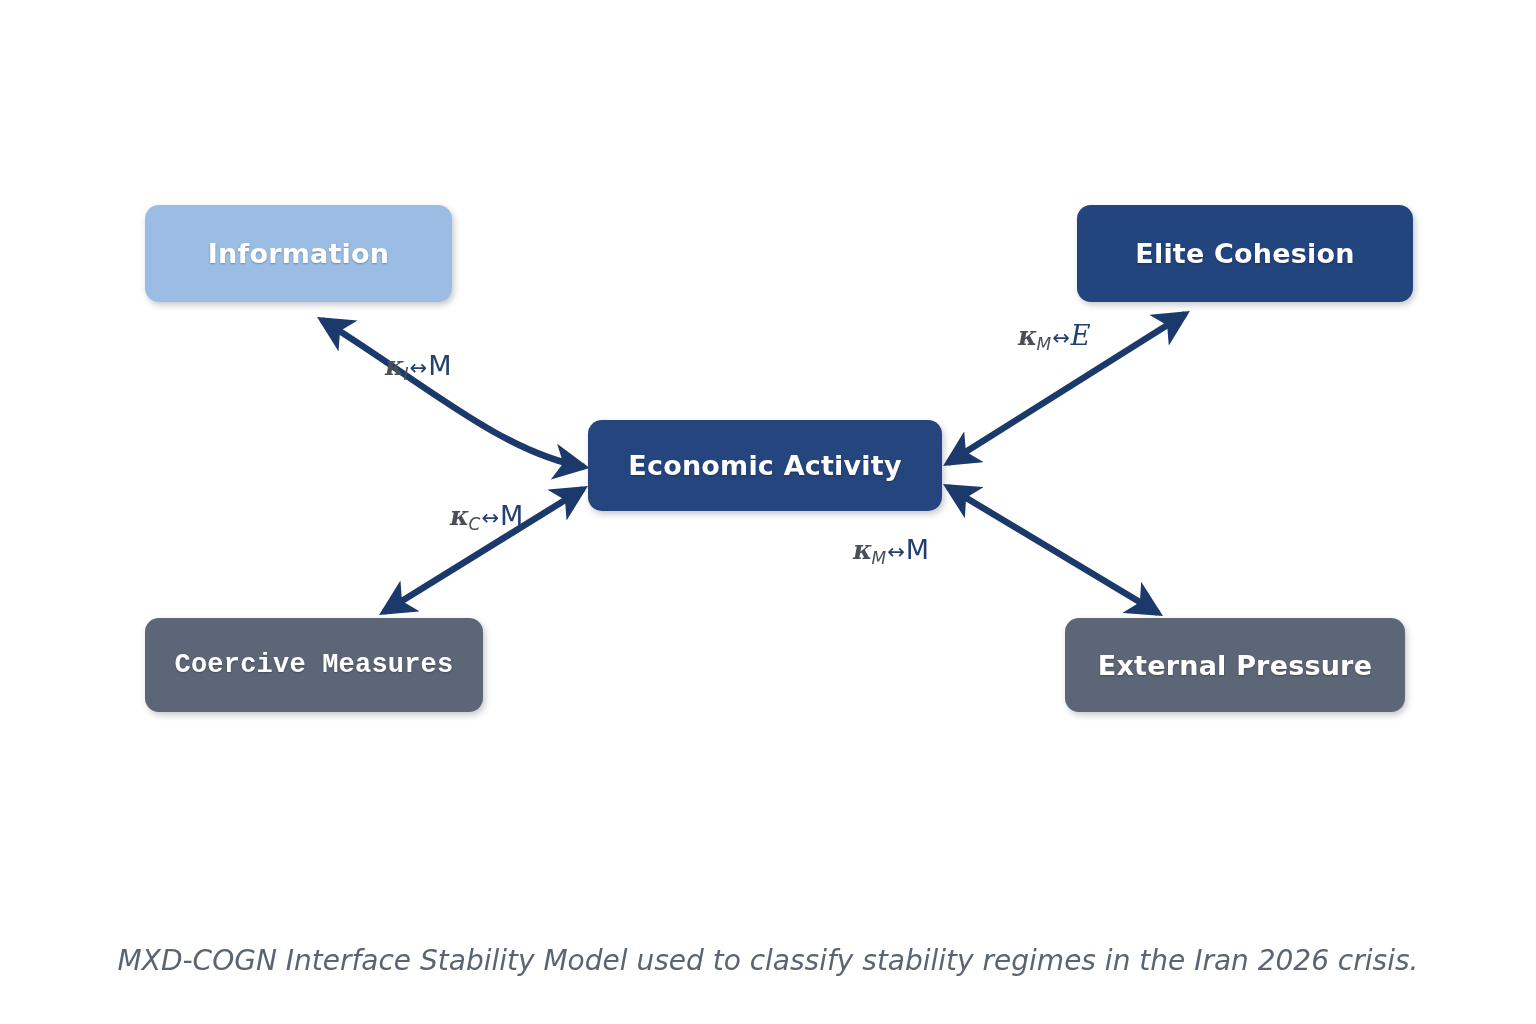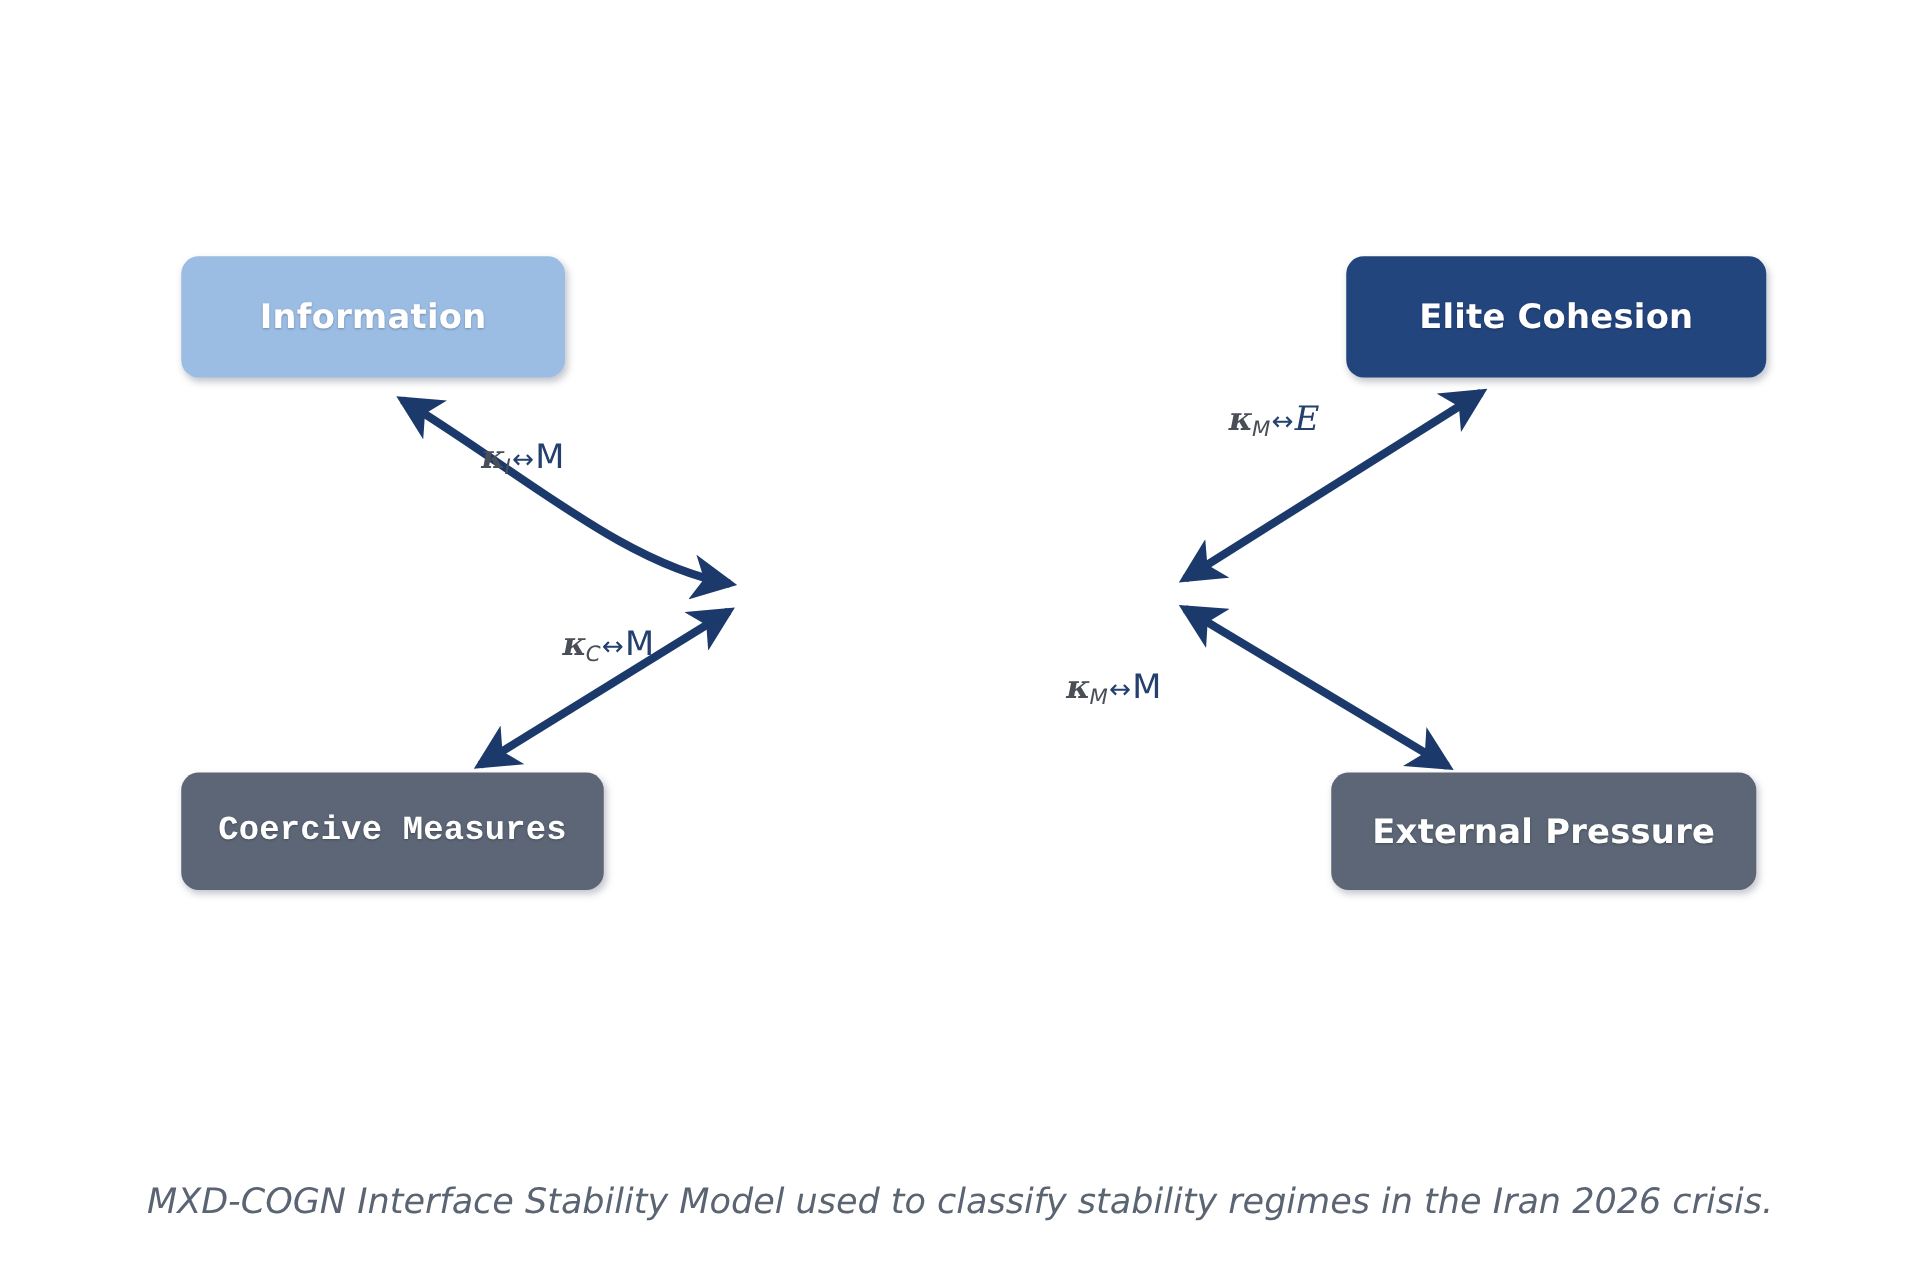--- a/index.html
+++ b/index.html
@@ -118,34 +118,37 @@
   </svg>
 
   <div class="node" style="left: 145px; top: 205px; width: 307px; height: 97px; background: rgb(155, 189, 228);">
     <span class="node-label">Information</span>
   </div>
 
   <div class="node" style="left: 1057px; top: 205px; width: 336px; height: 97px; background: rgb(35, 69, 126); margin-left: 20px;">
     <span class="node-label">Elite Cohesion</span>
   </div>
 
+  <div class="node" style="left: 588px; top: 420px; width: 354px; height: 91px; background: rgb(37, 69, 127);">
+    <span class="node-label">Economic Activity</span>
+  </div>
 
   <div class="node" style="left: 145px; top: 618px; width: 338px; height: 94px; background: rgb(92, 102, 118); font-family: Liberation Mono, monospace;">
     <span class="node-label">Coercive Measures</span>
   </div>
 
   <div class="node" style="left: 1053px; top: 618px; width: 340px; height: 94px; background: rgb(92, 102, 118); margin-left: 12px;">
     <span class="node-label">External Pressure</span>
   </div>
 
   <div class="edge-label" style="left: 385px; top: 318px; margin-top: 32px;">
     <span class="kap">κ</span><span class="sub">I</span><span class="arr">↔</span><span class="end">M</span>
   </div>
 
-  <div class="edge-label" style="left: 983px; top: 320px;">
+  <div class="edge-label" style="left: 1018px; top: 320px;">
     <span class="kap">κ</span><span class="sub">M</span><span class="arr">↔</span><span class="end italic">E</span>
   </div>
 
   <div class="edge-label" style="left: 450px; top: 500px;">
     <span class="kap">κ</span><span class="sub">C</span><span class="arr">↔</span><span class="end">M</span>
   </div>
 
   <div class="edge-label" style="left: 853px; top: 534px;">
     <span class="kap">κ</span><span class="sub">M</span><span class="arr">↔</span><span class="end">M</span>
   </div>

